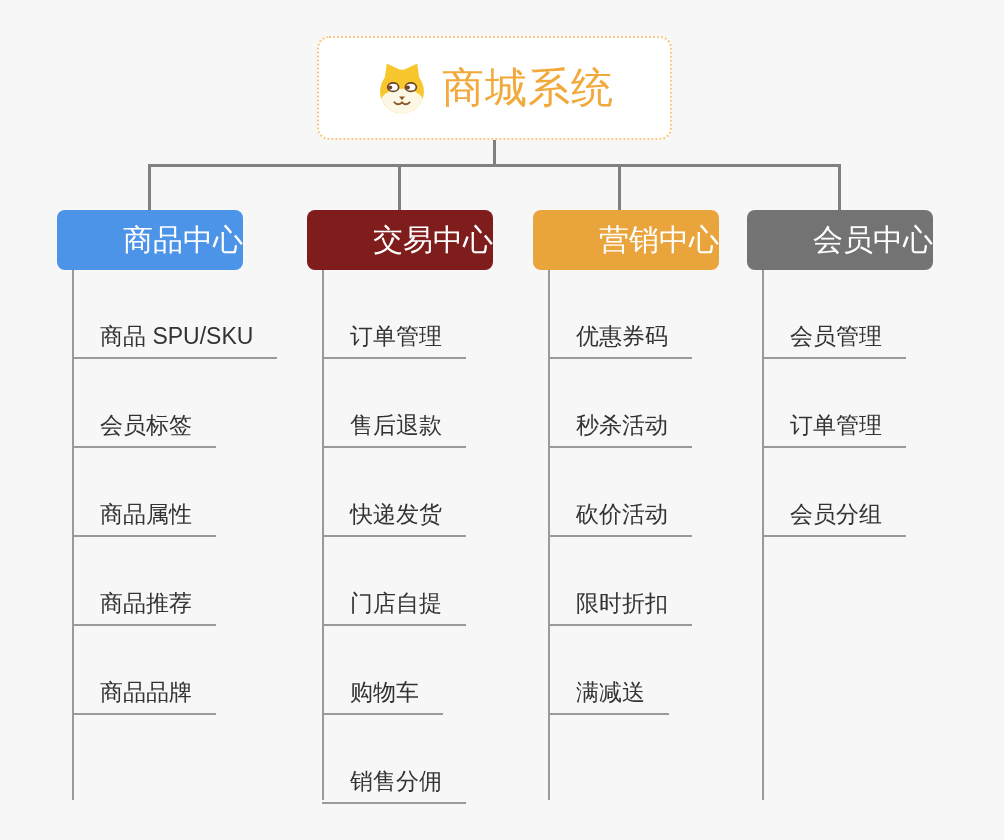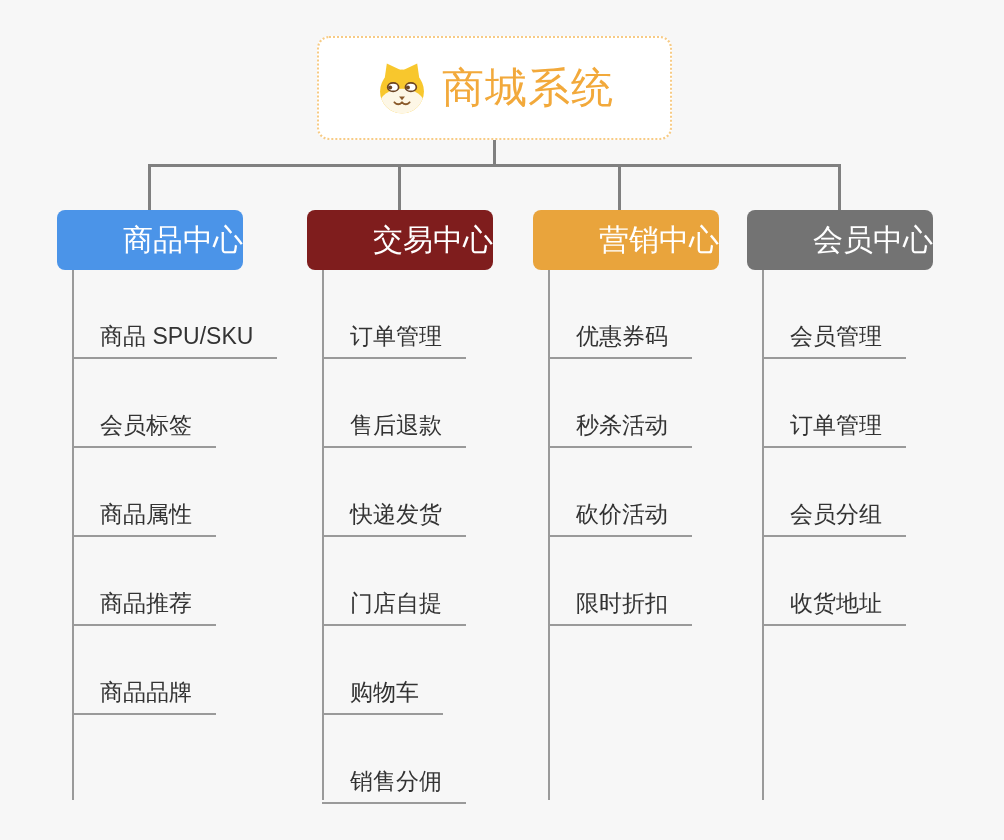--- a/index.html
+++ b/index.html
@@ -130,32 +130,32 @@
       </div>
     <div class="item">
         <span class="item-label">秒杀活动</span>
       </div>
     <div class="item">
         <span class="item-label">砍价活动</span>
       </div>
     <div class="item">
         <span class="item-label">限时折扣</span>
       </div>
+    <div class="item">
+        <span class="item-label">满减送</span>
+      </div>
   </div>
 
   <div class="branch col-3">
     <div class="head head-3">会员中心</div>
     <div class="trunk"></div>
     <div class="item">
         <span class="item-label">会员管理</span>
       </div>
     <div class="item">
         <span class="item-label">订单管理</span>
       </div>
     <div class="item">
         <span class="item-label">会员分组</span>
       </div>
-    <div class="item">
-        <span class="item-label">收货地址</span>
-      </div>
   </div>
 
 </div>
 
 </body></html>

